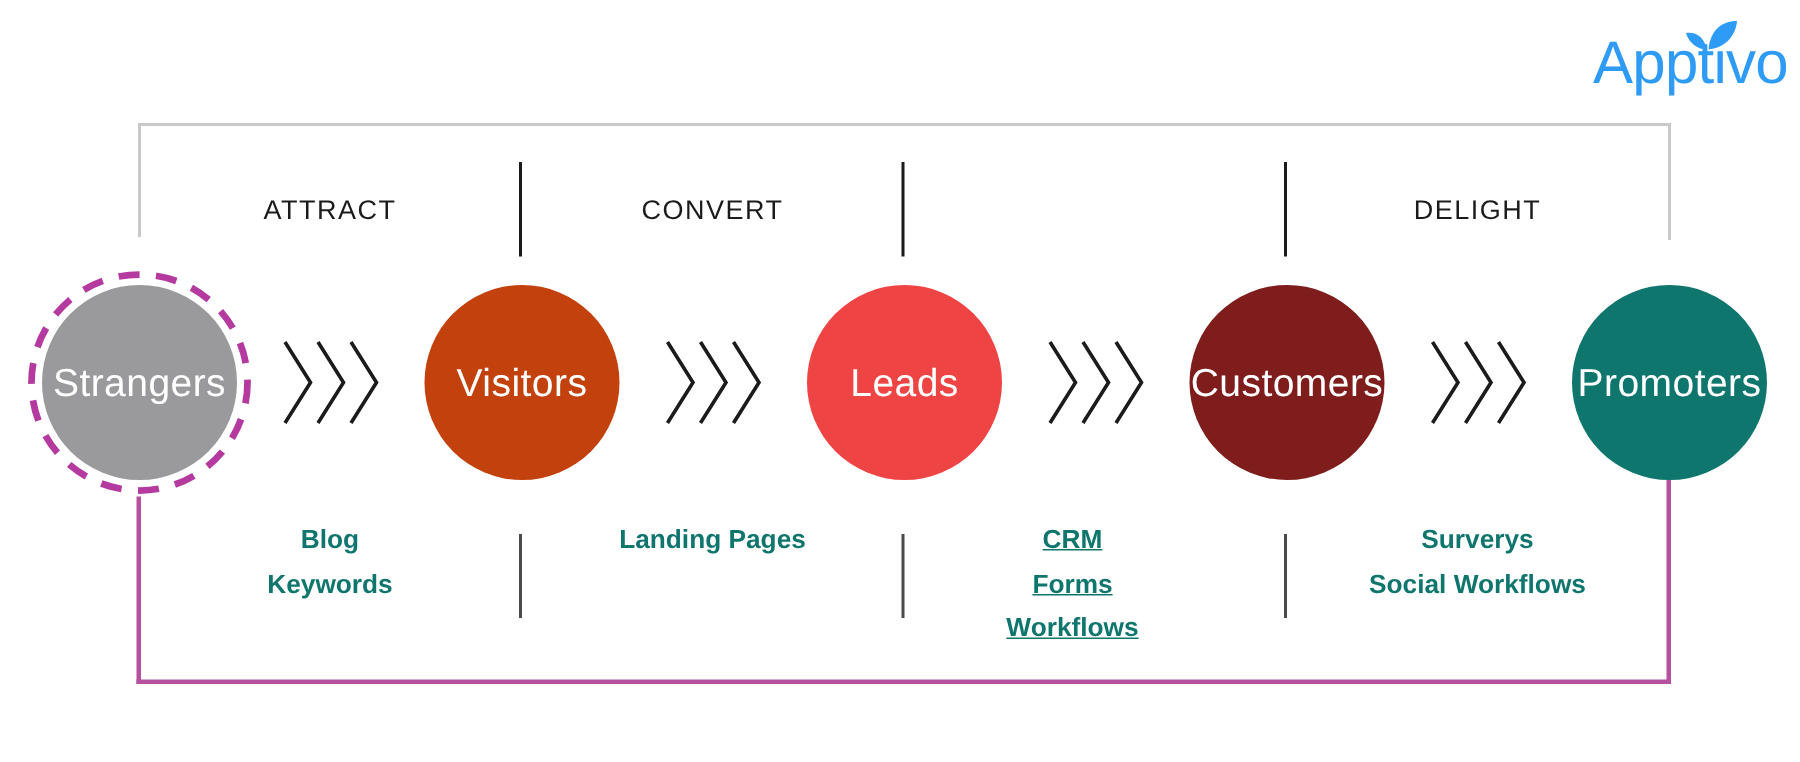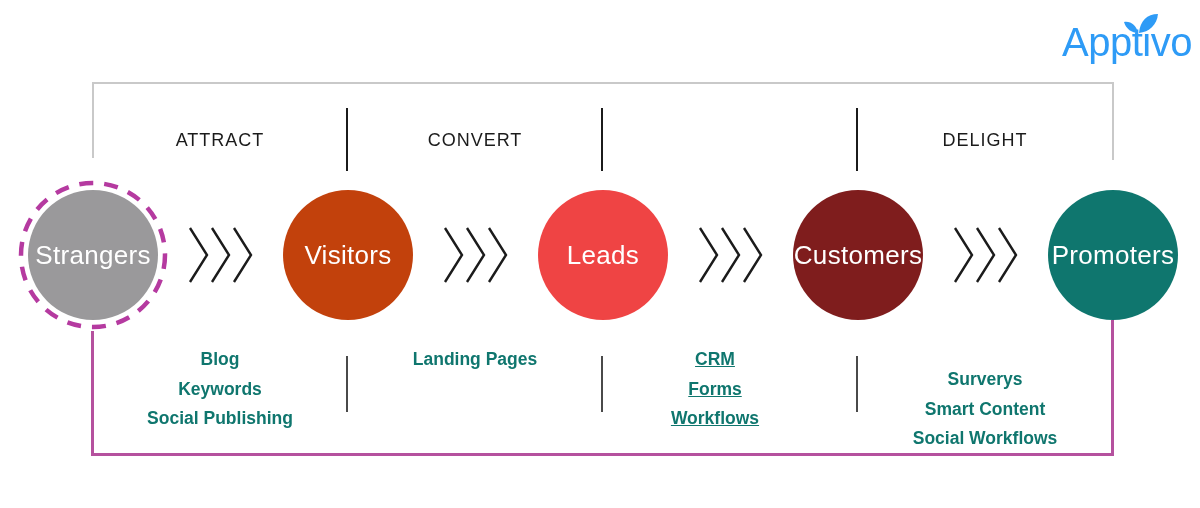--- a/index.html
+++ b/index.html
@@ -134,33 +134,31 @@
   </svg>
   <svg class="chevrons" style="left:953px;" width="66" height="58" viewBox="0 0 66 58">
     <polyline points="2,2 19,29 2,56" fill="none" stroke-width="2.4" stroke="#1b1b1b"></polyline>
     <polyline points="24,2 41,29 24,56" fill="none" stroke-width="2.4" stroke="#1b1b1b"></polyline>
     <polyline points="46,2 63,29 46,56" fill="none" stroke-width="2.4" stroke="#1b1b1b"></polyline>
   </svg>
 
   <div class="tool-list" style="left:90px;">
     <div>Blog</div>
     <div>Keywords</div>
-    <div>Social Publishing</div>
   </div>
   <div class="tool-list" style="left:345px;">
     <div>Landing Pages</div>
   </div>
   <div class="tool-list" style="left:585px;text-decoration:underline;">
     <div>CRM</div>
     <div>Forms</div>
     <div>Workflows</div>
   </div>
-  <div class="tool-list" style="left:855px;margin-top:20px;">
+  <div class="tool-list" style="left:855px;">
     <div>Surverys</div>
-    <div>Smart Content</div>
     <div>Social Workflows</div>
   </div>
 
   <div class="stage-divider-bottom" style="left:346px;"></div>
   <div class="stage-divider-bottom" style="left:601px;"></div>
   <div class="stage-divider-bottom" style="left:856px;"></div>
 
   <div class="loop-line" style="left: 91px; top: 331px; width: 3px; height: 125px; background: rgb(181, 81, 158);"></div>
   <div class="loop-line" style="left: 91px; top: 453px; width: 1023px; height: 3px; background: rgb(181, 81, 158);"></div>
   <div class="loop-line" style="left: 1111px; top: 320px; width: 3px; height: 136px; background: rgb(181, 81, 158);"></div>

